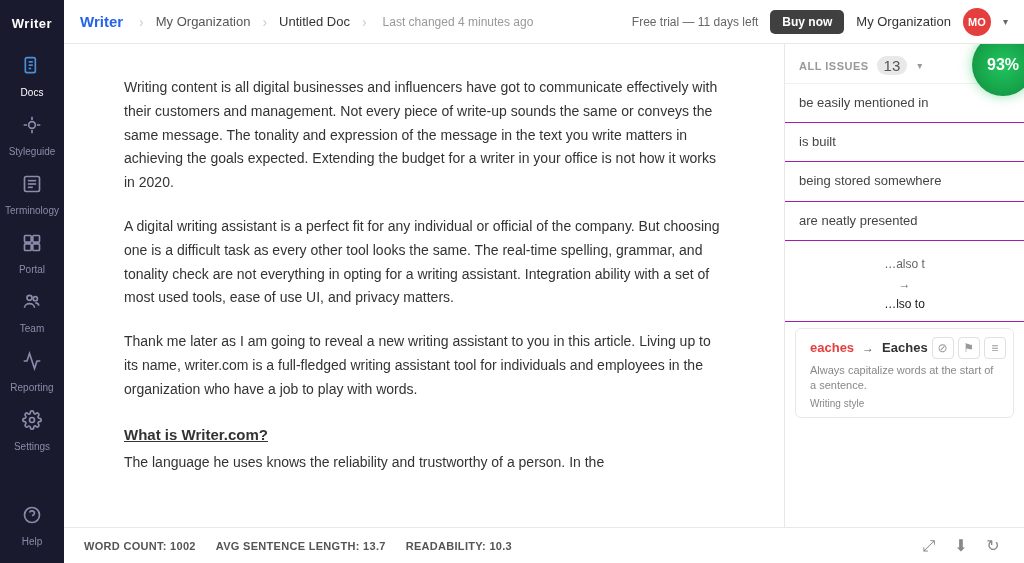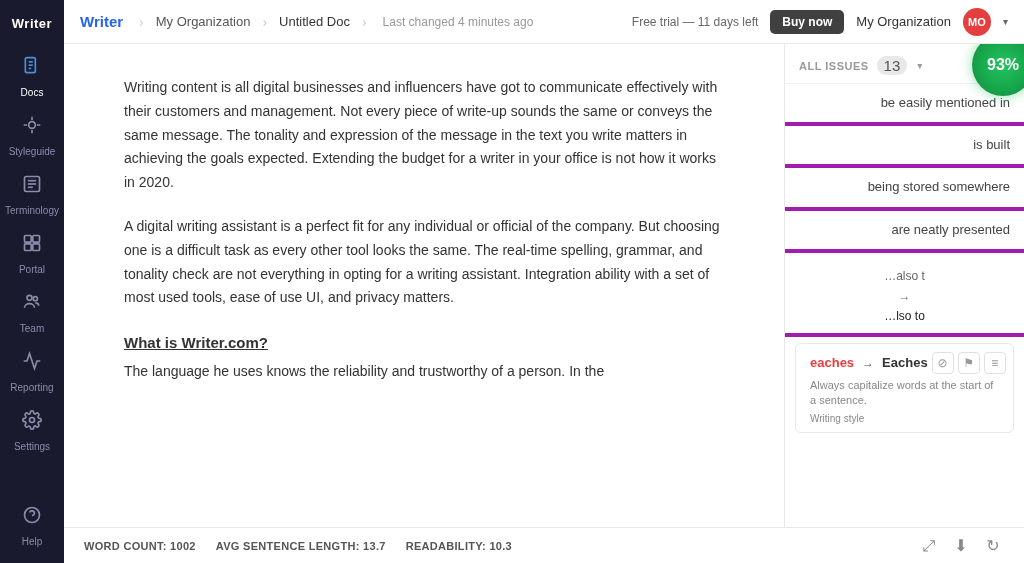--- a/index.html
+++ b/index.html
@@ -228,22 +228,21 @@
       font-size: 16px;
       box-shadow: 0 0 12px rgba(34,197,94,0.5);
     }
     .issues-list {
       flex: 1;
       overflow-y: auto;
       padding: 0 0 8px;
     }
     .issue-item {
       padding: 10px 14px;
-      border-bottom: 4px solid #a21caf;
-      text-align: right;
+      border-bottom: 1px solid #a21caf;
     }
     .issue-text {
       font-size: 13px;
       color: #444;
       line-height: 1.4;
     }
     .issue-suggestion {
       margin-top: 6px;
       font-size: 12px;
       display: flex;
@@ -459,20 +458,21 @@
       <span class="avatar-caret">▾</span>
     </div>
   </div>
 
   <div class="content-area">
 
     <div class="editor-area">
       <div class="doc-body">
         <p>Writing content is all digital businesses and influencers have got to communicate effectively with their customers and management. Not every piece of write-up sounds the same or conveys the same message. The tonality and expression of the message in the text you write matters in achieving the goals expected. Extending the budget for a writer in your office is not how it works in 2020.</p>
         <p>A digital writing assistant is a perfect fit for any individual or official of the company. But choosing one is a difficult task as every other tool looks the same. The real-time spelling, grammar, and tonality check are not everything in opting for a writing assistant. Integration ability with a set of most used tools, ease of use UI, and privacy matters.</p>
+        <p>Thank me later as I am going to reveal a new writing assistant to you in this article. Living up to its name, writer.com is a full-fledged writing assistant tool for individuals and employees in the organization who have a job to play with words.</p>
         <h3>What is Writer.com?</h3>
         <p>The language he uses knows the reliability and trustworthy of a person. In the</p>
       </div>
     </div>
 
     <div class="right-panel">
       <div class="right-panel-header">
         <span class="all-issues-label">ALL ISSUES</span>
         <span class="issues-count">13</span>
         <span class="chevron-down">▾</span>

